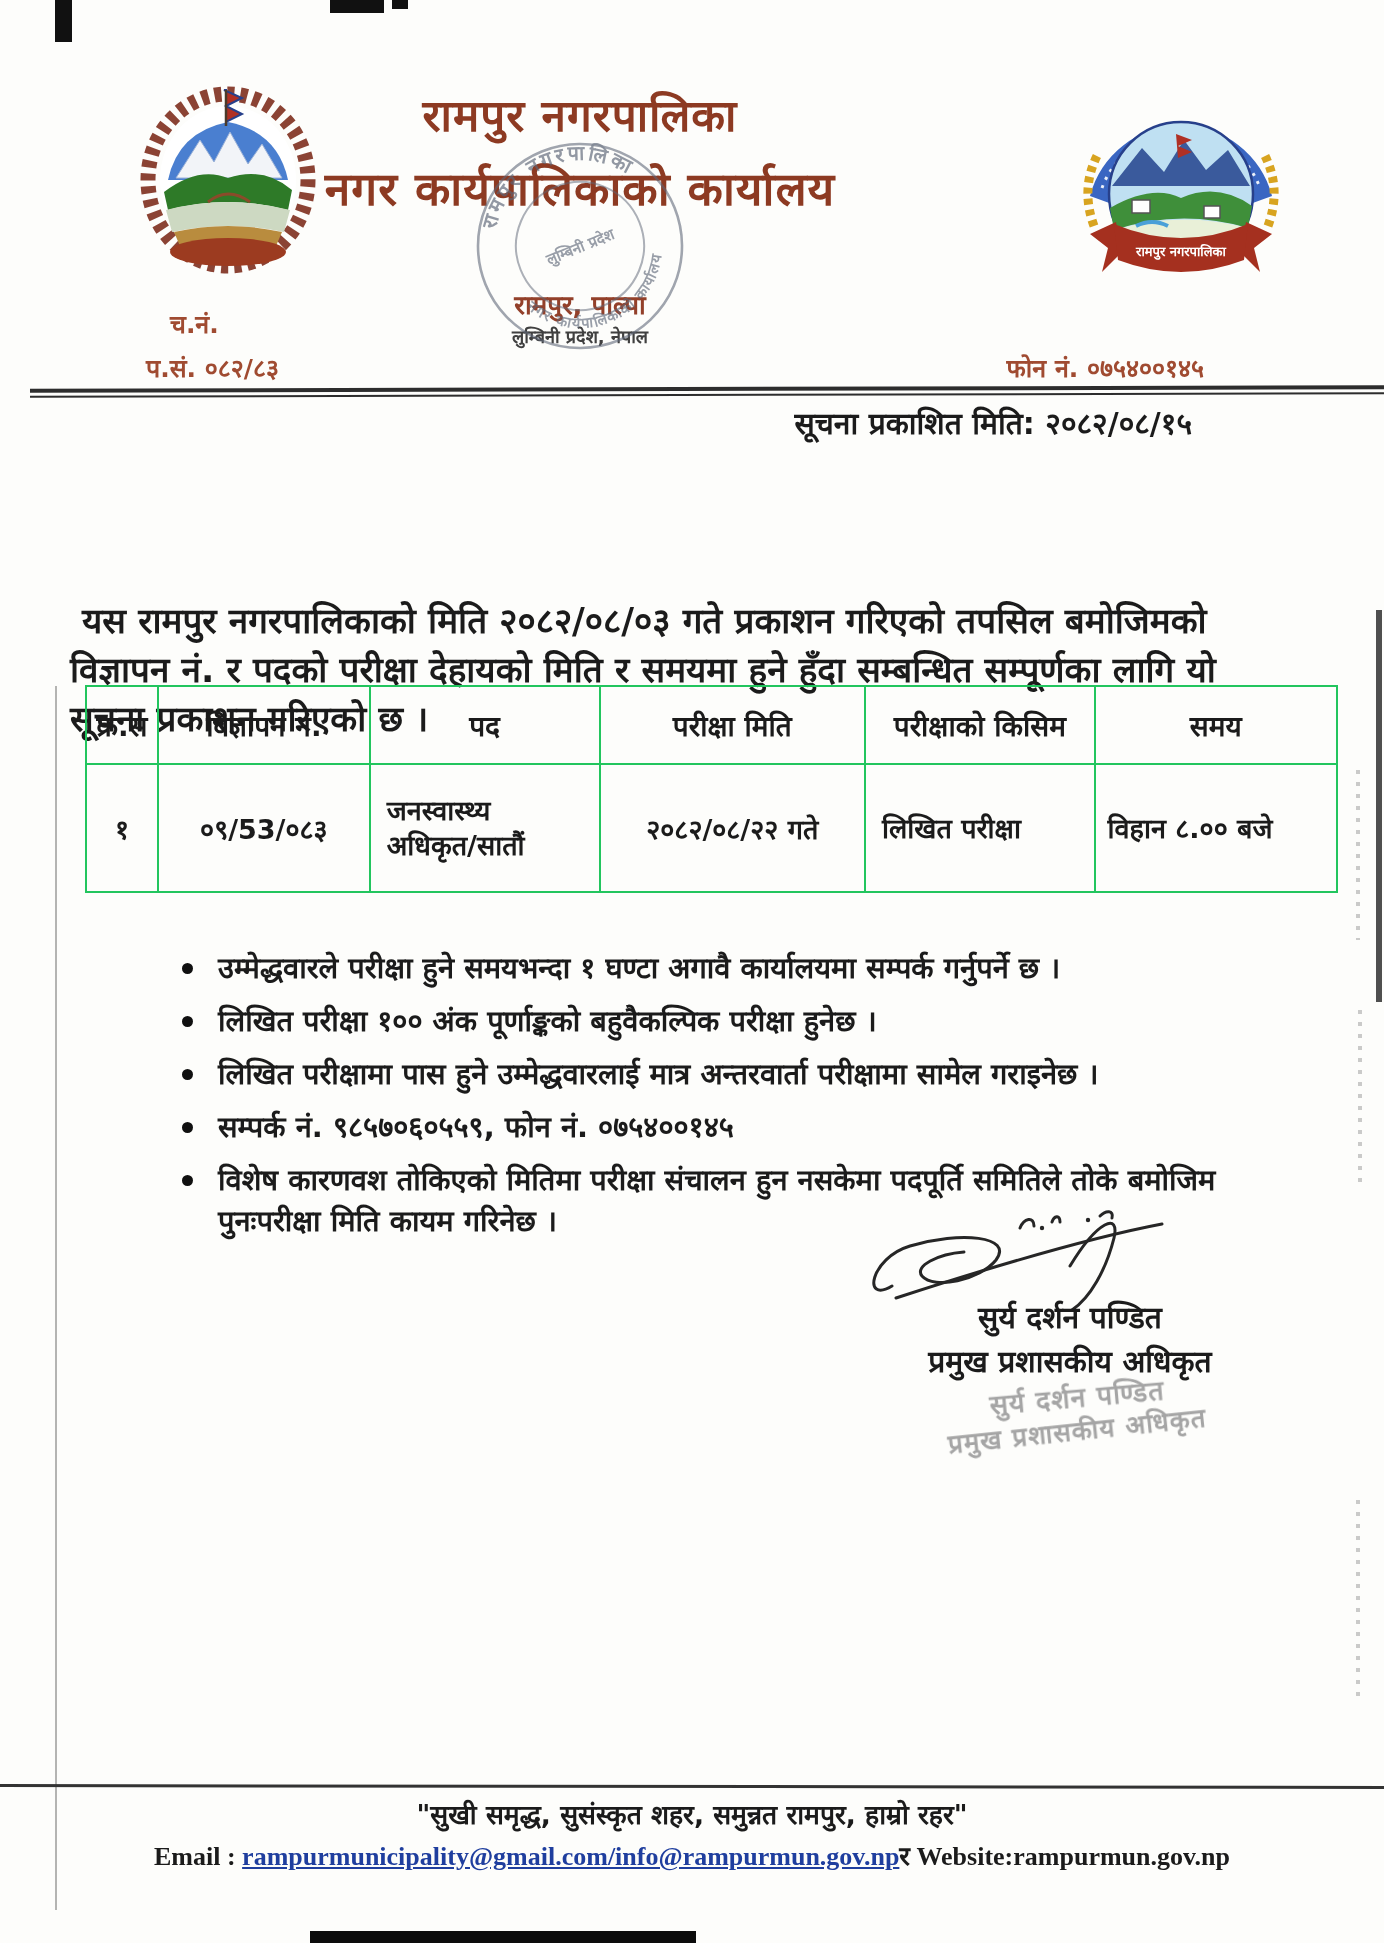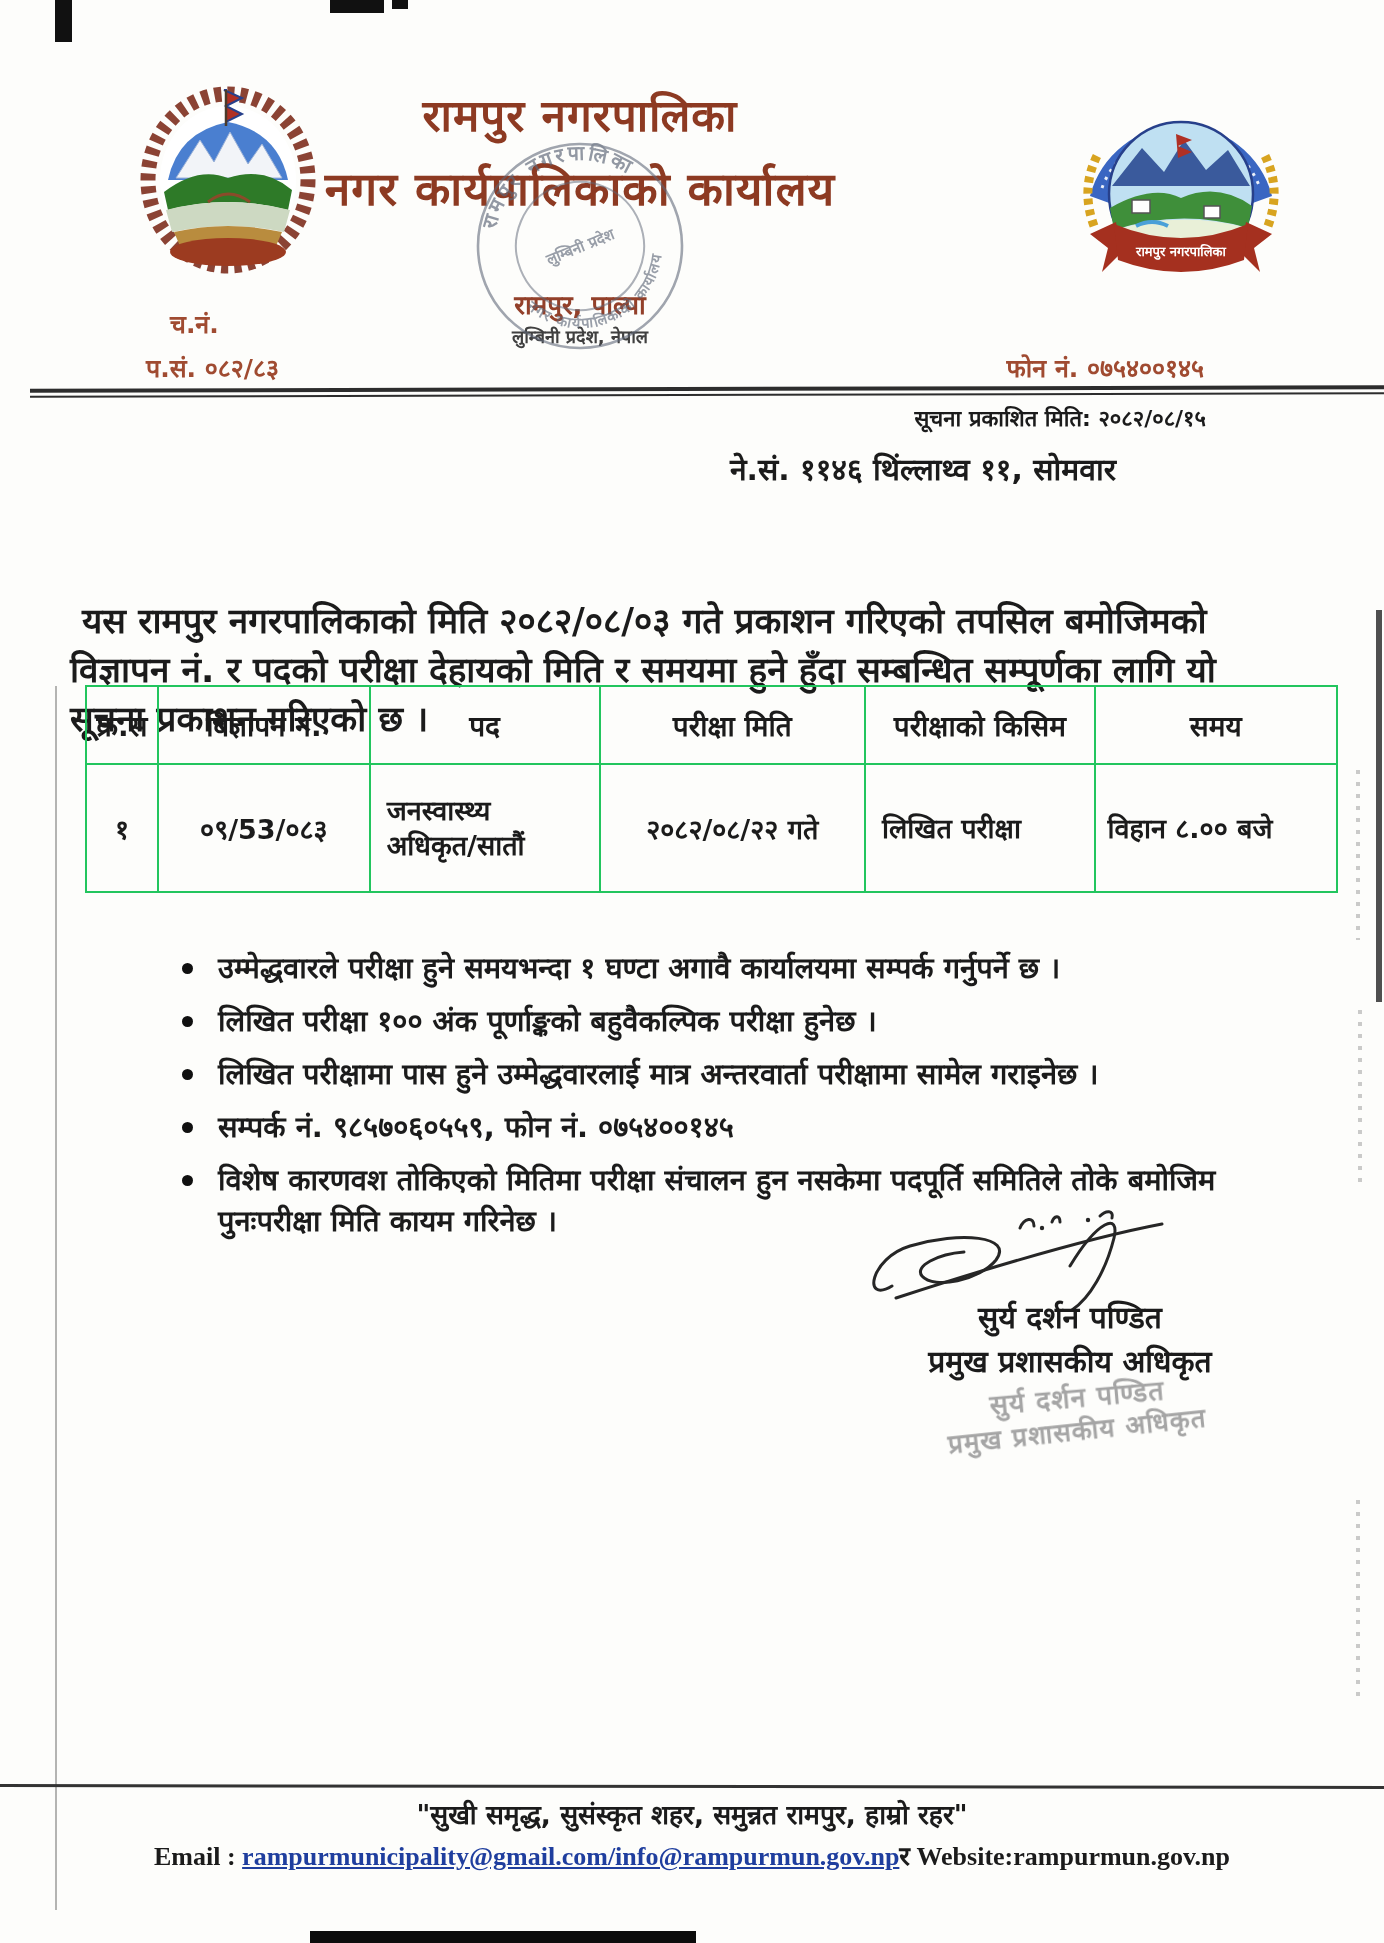--- a/index.html
+++ b/index.html
@@ -25,21 +25,21 @@
     font-size:18px; font-weight:700; color:#404040;}
   .chno{position:absolute; left:146px; top:306px; font-size:25px; font-weight:700; color:#a04b31;margin-left:24px;}
   .pano{position:absolute; left:146px; top:350px; font-size:25px; font-weight:700; color:#a04b31;}
   .phone{position:absolute; right:180px; top:350px; font-size:25px; font-weight:700; color:#a04b31;}
   .emblem{position:absolute;}
   .stamp-wrap{position:absolute; left:462px; top:128px; width:236px; height:236px;
     transform:rotate(-22deg); opacity:.78; pointer-events:none;}
   .rule-a{position:absolute; left:30px; top:387px; width:1354px; height:4px; background:#2d2d2d; transform:rotate(-.15deg);}
   .rule-b{position:absolute; left:30px; top:394px; width:1354px; height:2px; background:#2d2d2d; transform:rotate(-.15deg);}
   
-  .meta1{position:absolute; right:178px; top:402px; font-size:22px; font-weight:700;}
+  .meta1{position:absolute; right:192px; top:402px; font-size:30px; font-weight:700;}
   .meta2{position:absolute; right:268px; top:448px; font-size:30px; font-weight:700;}
   
   .intro{position:absolute; left:70px; top:562px; width:1210px;
     font-size:35px; line-height:49px; font-weight:600; text-indent:12px;}
   
   .vtable{position:absolute; left:85px; top:685px; width:1253px; border-collapse:collapse;
     font-size:27px; font-weight:600;}
   .vtable th,.vtable td{border:2px solid #22c55e; padding:0 8px;}
   .vtable th{height:76px; font-size:28px; font-weight:700; text-align:center;}
   .vtable td{height:126px;}
@@ -138,21 +138,20 @@
   </div>
 
   <div class="chno">च.नं.</div>
   <div class="pano">प.सं. ०८२/८३</div>
   <div class="phone">फोन नं. ०७५४००१४५</div>
 
   <div class="rule-a"></div>
   <div class="rule-b"></div>
 
   <div class="meta1">सूचना प्रकाशित मिति: २०८२/०८/१५</div>
-  <div class="meta2">ने.सं. ११४६ थिंल्लाथ्व ११, सोमवार</div>
 
   <p class="intro">यस रामपुर नगरपालिकाको मिति २०८२/०८/०३ गते प्रकाशन गरिएको तपसिल बमोजिमको विज्ञापन नं. र पदको परीक्षा देहायको मिति र समयमा हुने हुँदा सम्बन्धित सम्पूर्णका लागि यो सूचना प्रकाशन गरिएको छ ।</p>
 
   <table class="vtable">
     <colgroup>
       <col style="width:72px">
         <col style="width:212px">
         <col style="width:230px">
       <col style="width:266px">
         <col style="width:230px">

